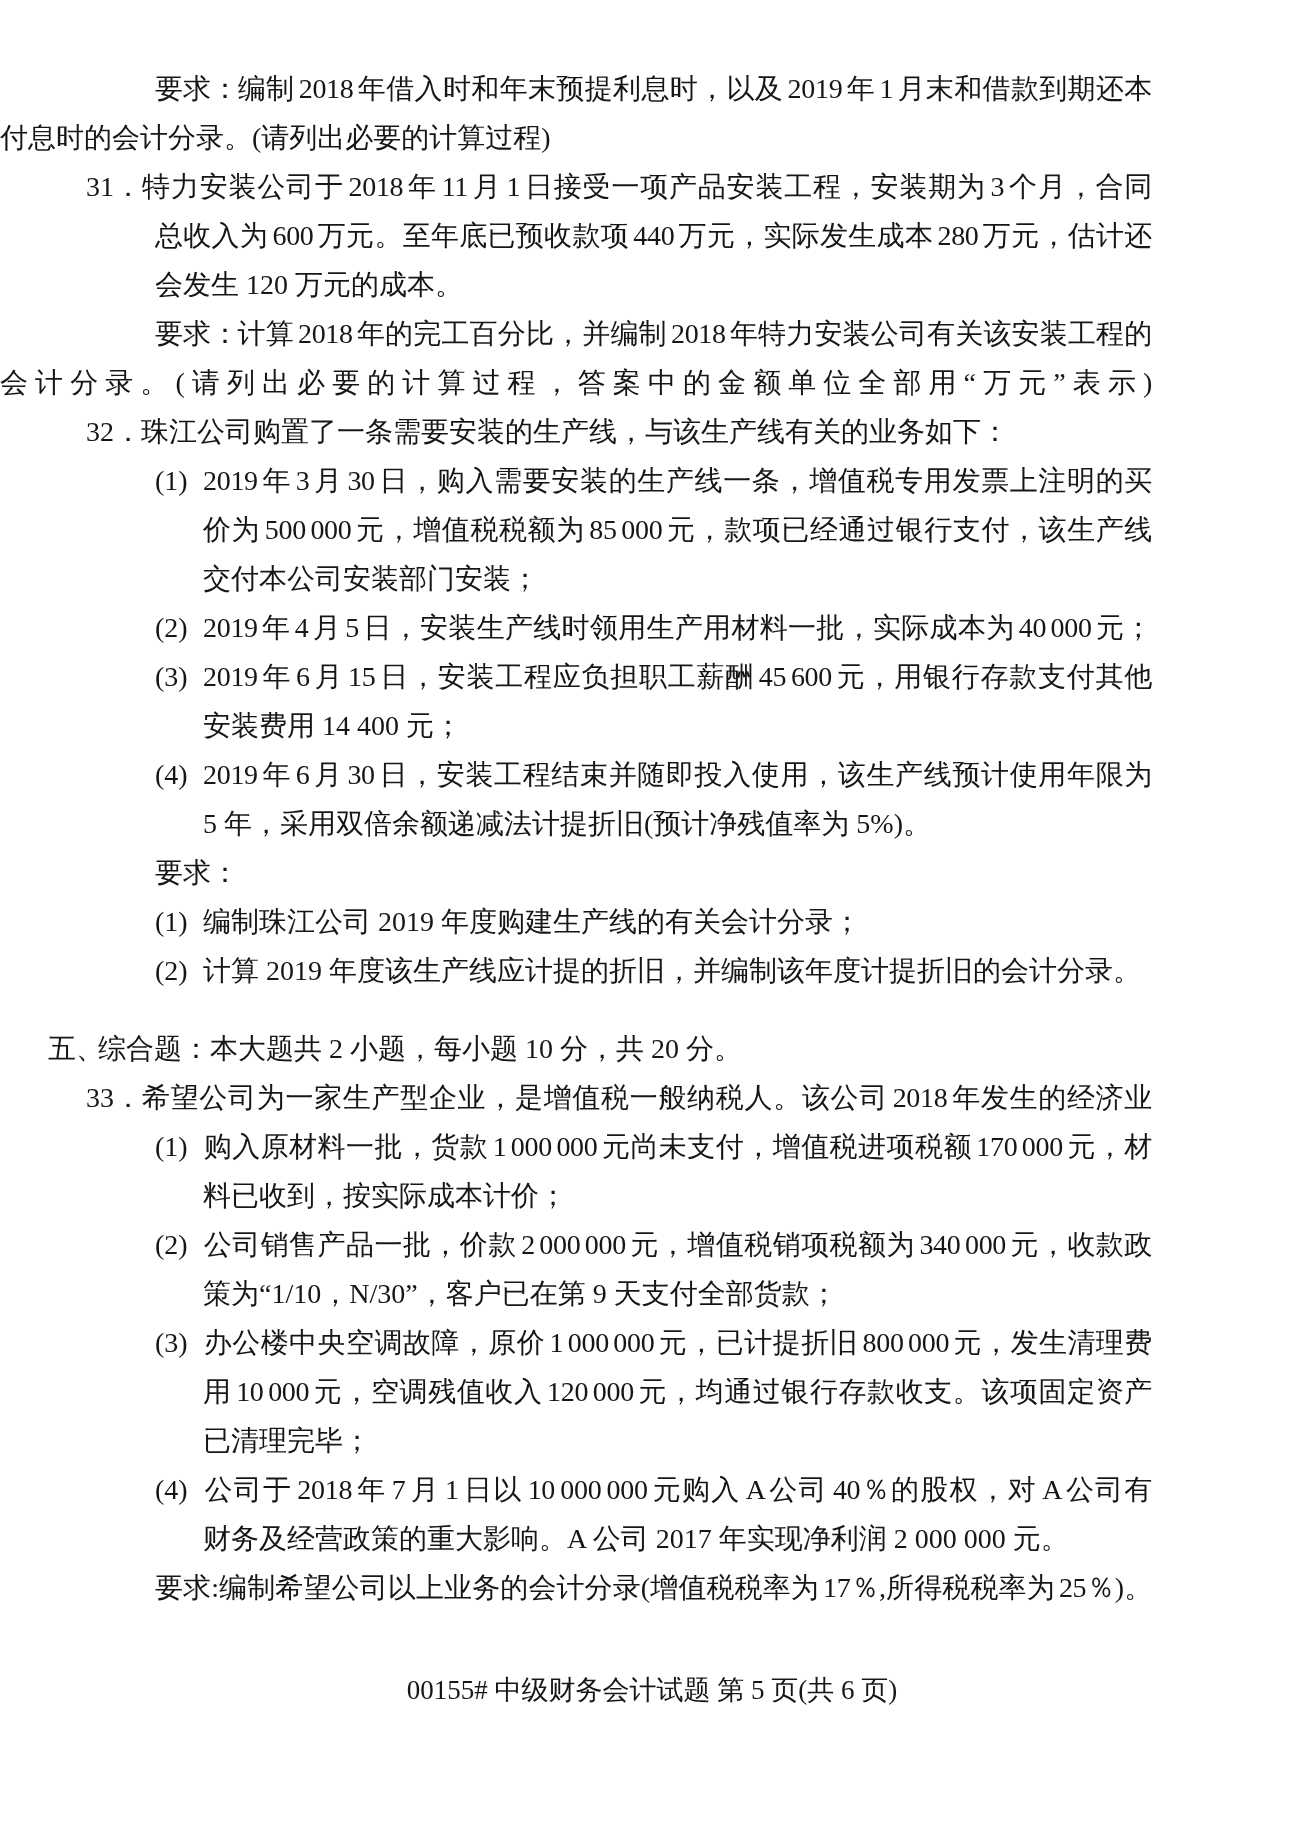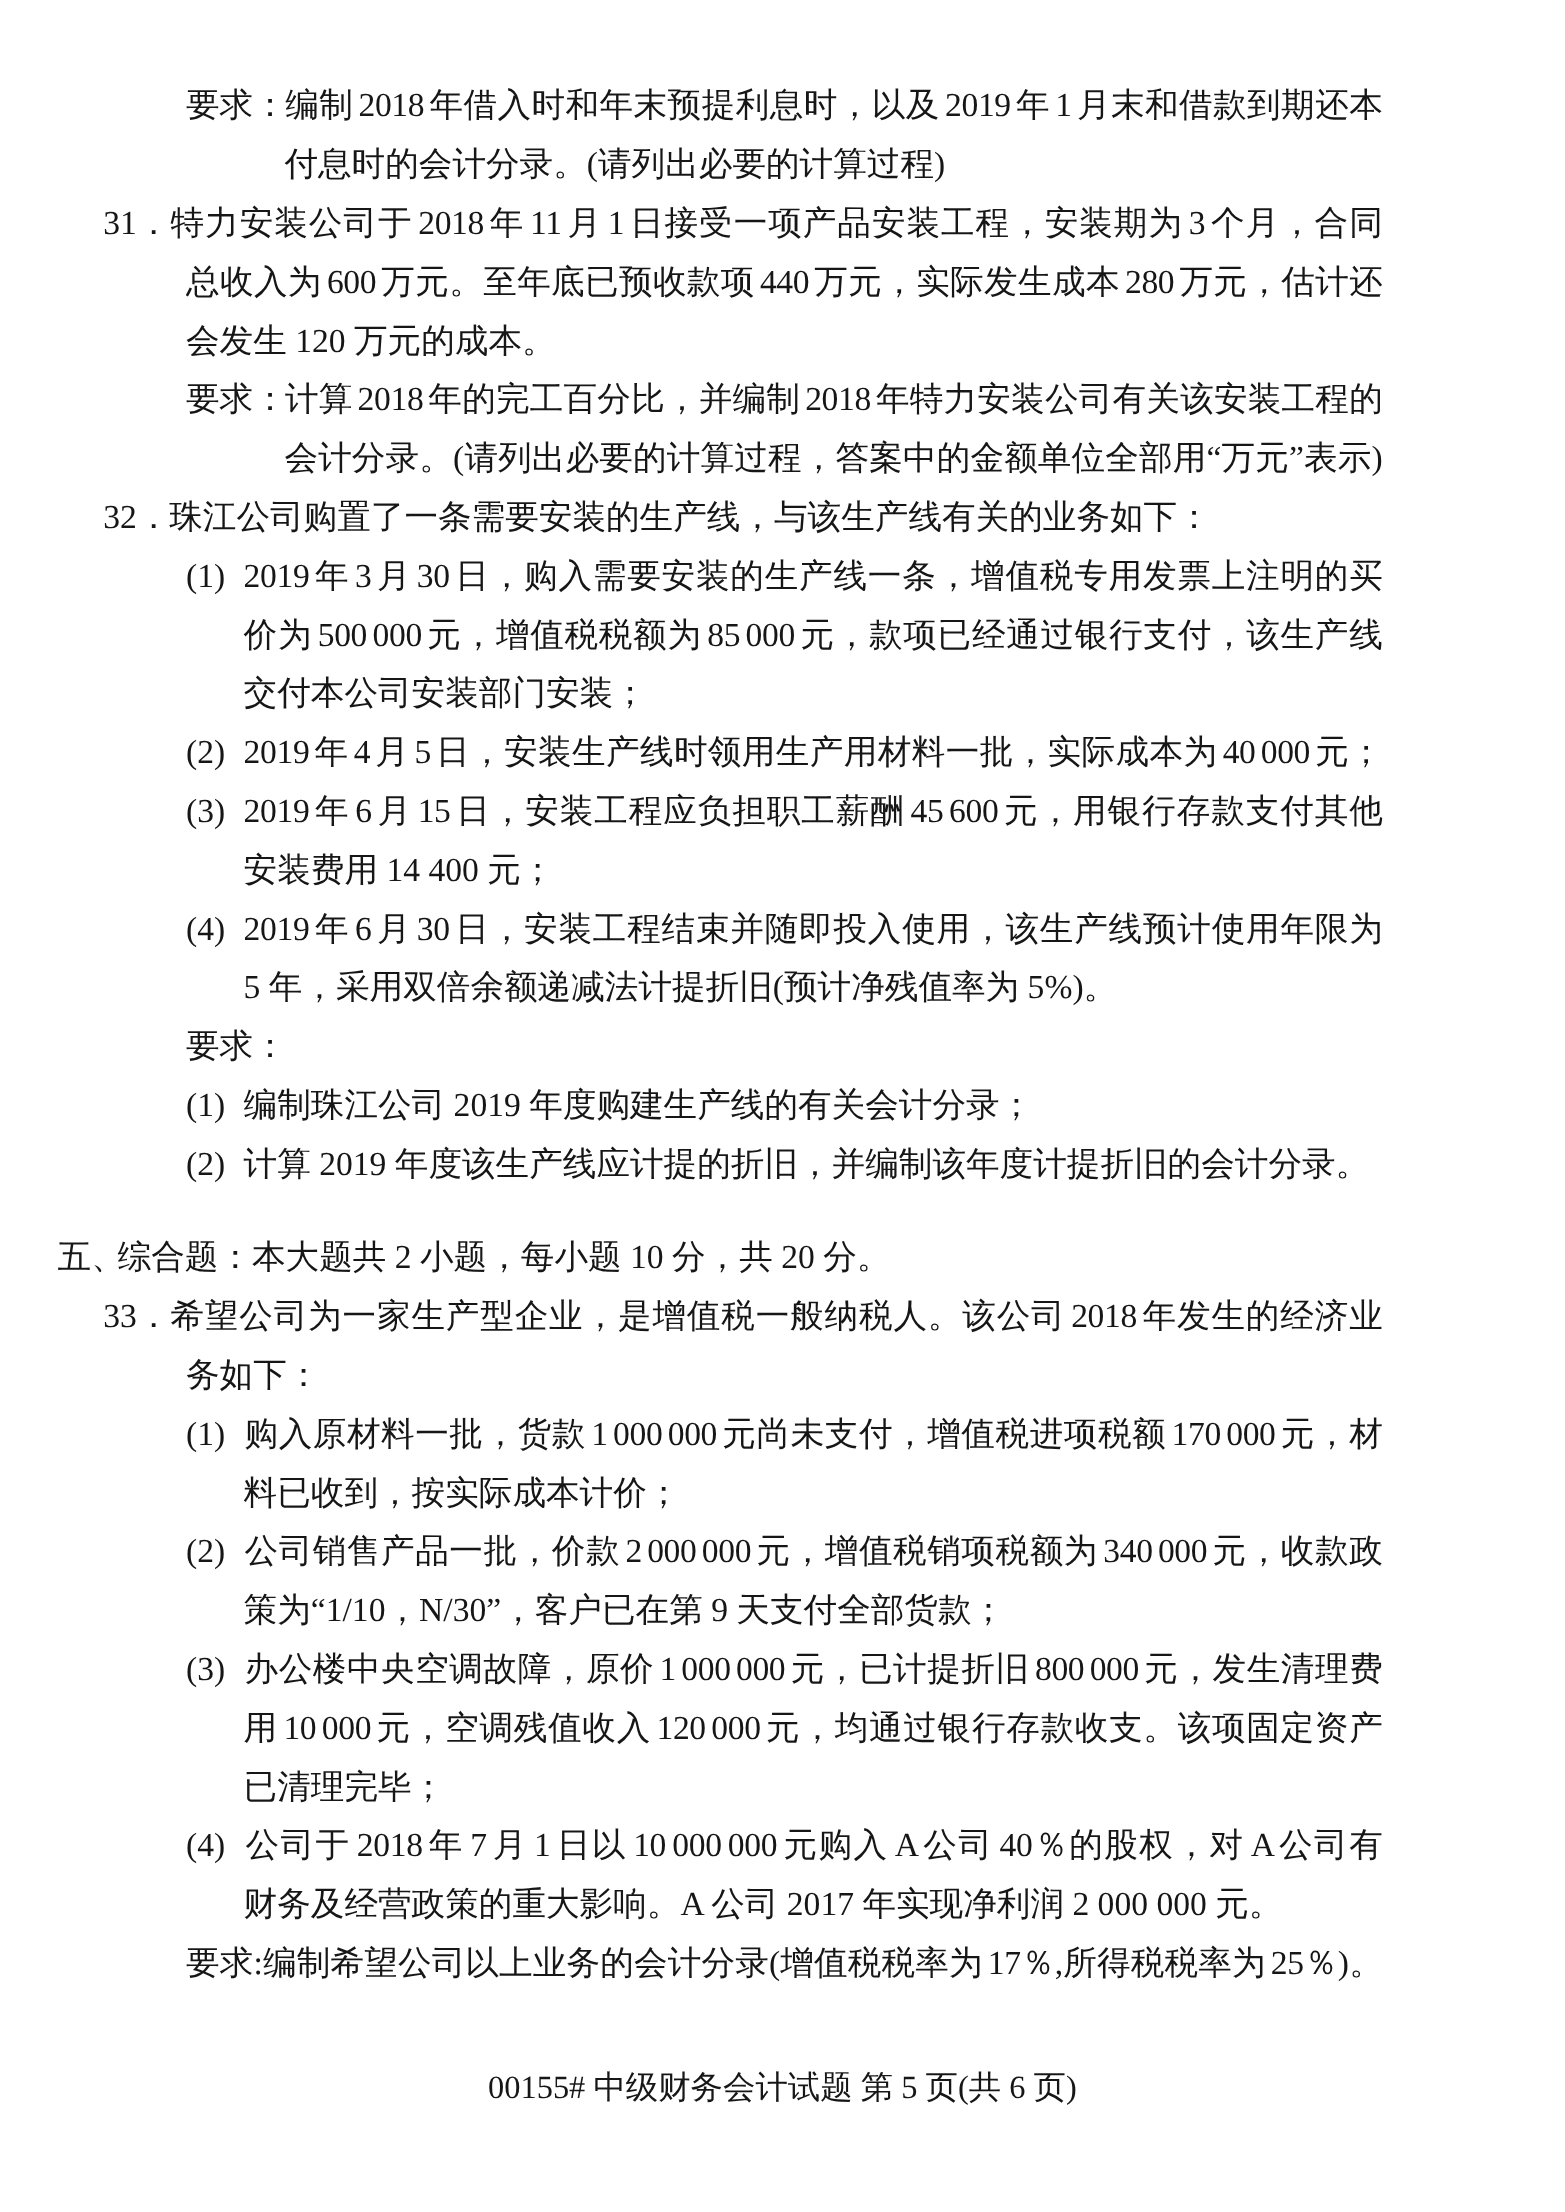--- a/index.html
+++ b/index.html
@@ -26,21 +26,21 @@
     text-align: justify;
     text-align-last: justify;
     word-spacing: -3px;
     letter-spacing: -0.3px;
   }
   
   .in-sec  { margin-left: 85px;  }   
   .in-num  { margin-left: 86px; }   
   .in-body { margin-left: 155px; }   
   .in-sub  { margin-left: 203px; }   
-  .in-deep { margin-left: 237px; }   
+  .in-deep { }   
   .mk {
     display: inline-block;
     text-align: left;
     letter-spacing: normal;
     word-spacing: normal;
     vertical-align: bottom;
     height: 49px;
     overflow: visible;
     white-space: nowrap;
   }
@@ -81,21 +81,20 @@
     <div class="ln in-sub"><span>安装费用 14 400 元；</span></div>
     <div class="ln in-body j"><span class="mk mk-item">(4)</span><span>2019 年 6 月 30 日，安装工程结束并随即投入使用，该生产线预计使用年限为</span></div>
     <div class="ln in-sub"><span>5 年，采用双倍余额递减法计提折旧(预计净残值率为 5%)。</span></div>
     <div class="ln in-body"><span>要求：</span></div>
     <div class="ln in-body"><span class="mk mk-item">(1)</span><span>编制珠江公司 2019 年度购建生产线的有关会计分录；</span></div>
     <div class="ln in-body"><span class="mk mk-item">(2)</span><span>计算 2019 年度该生产线应计提的折旧，并编制该年度计提折旧的会计分录。</span></div>
 
     <div class="ln in-sec gap-top"><span class="mk mk-sec">五、</span><span>综合题：本大题共 2 小题，每小题 10 分，共 20 分。</span></div>
 
     <div class="ln in-num j"><span class="mk mk-num">33．</span><span>希望公司为一家生产型企业，是增值税一般纳税人。该公司 2018 年发生的经济业</span></div>
-    <div class="ln in-body"><span>务如下：</span></div>
     <div class="ln in-body j"><span class="mk mk-item">(1)</span><span>购入原材料一批，货款 1 000 000 元尚未支付，增值税进项税额 170 000 元，材</span></div>
     <div class="ln in-sub"><span>料已收到，按实际成本计价；</span></div>
     <div class="ln in-body j"><span class="mk mk-item">(2)</span><span>公司销售产品一批，价款 2 000 000 元，增值税销项税额为 340 000 元，收款政</span></div>
     <div class="ln in-sub"><span>策为“1/10，N/30”，客户已在第 9 天支付全部货款；</span></div>
     <div class="ln in-body j"><span class="mk mk-item">(3)</span><span>办公楼中央空调故障，原价 1 000 000 元，已计提折旧 800 000 元，发生清理费</span></div>
     <div class="ln in-sub j"><span>用 10 000 元，空调残值收入 120 000 元，均通过银行存款收支。该项固定资产</span></div>
     <div class="ln in-sub"><span>已清理完毕；</span></div>
     <div class="ln in-body j"><span class="mk mk-item">(4)</span><span>公司于 2018 年 7 月 1 日以 10 000 000 元购入 A 公司 40％的股权，对 A 公司有</span></div>
     <div class="ln in-sub"><span>财务及经营政策的重大影响。A 公司 2017 年实现净利润 2 000 000 元。</span></div>
     <div class="ln in-body j"><span>要求:编制希望公司以上业务的会计分录(增值税税率为 17％,所得税税率为 25％)。</span></div>

